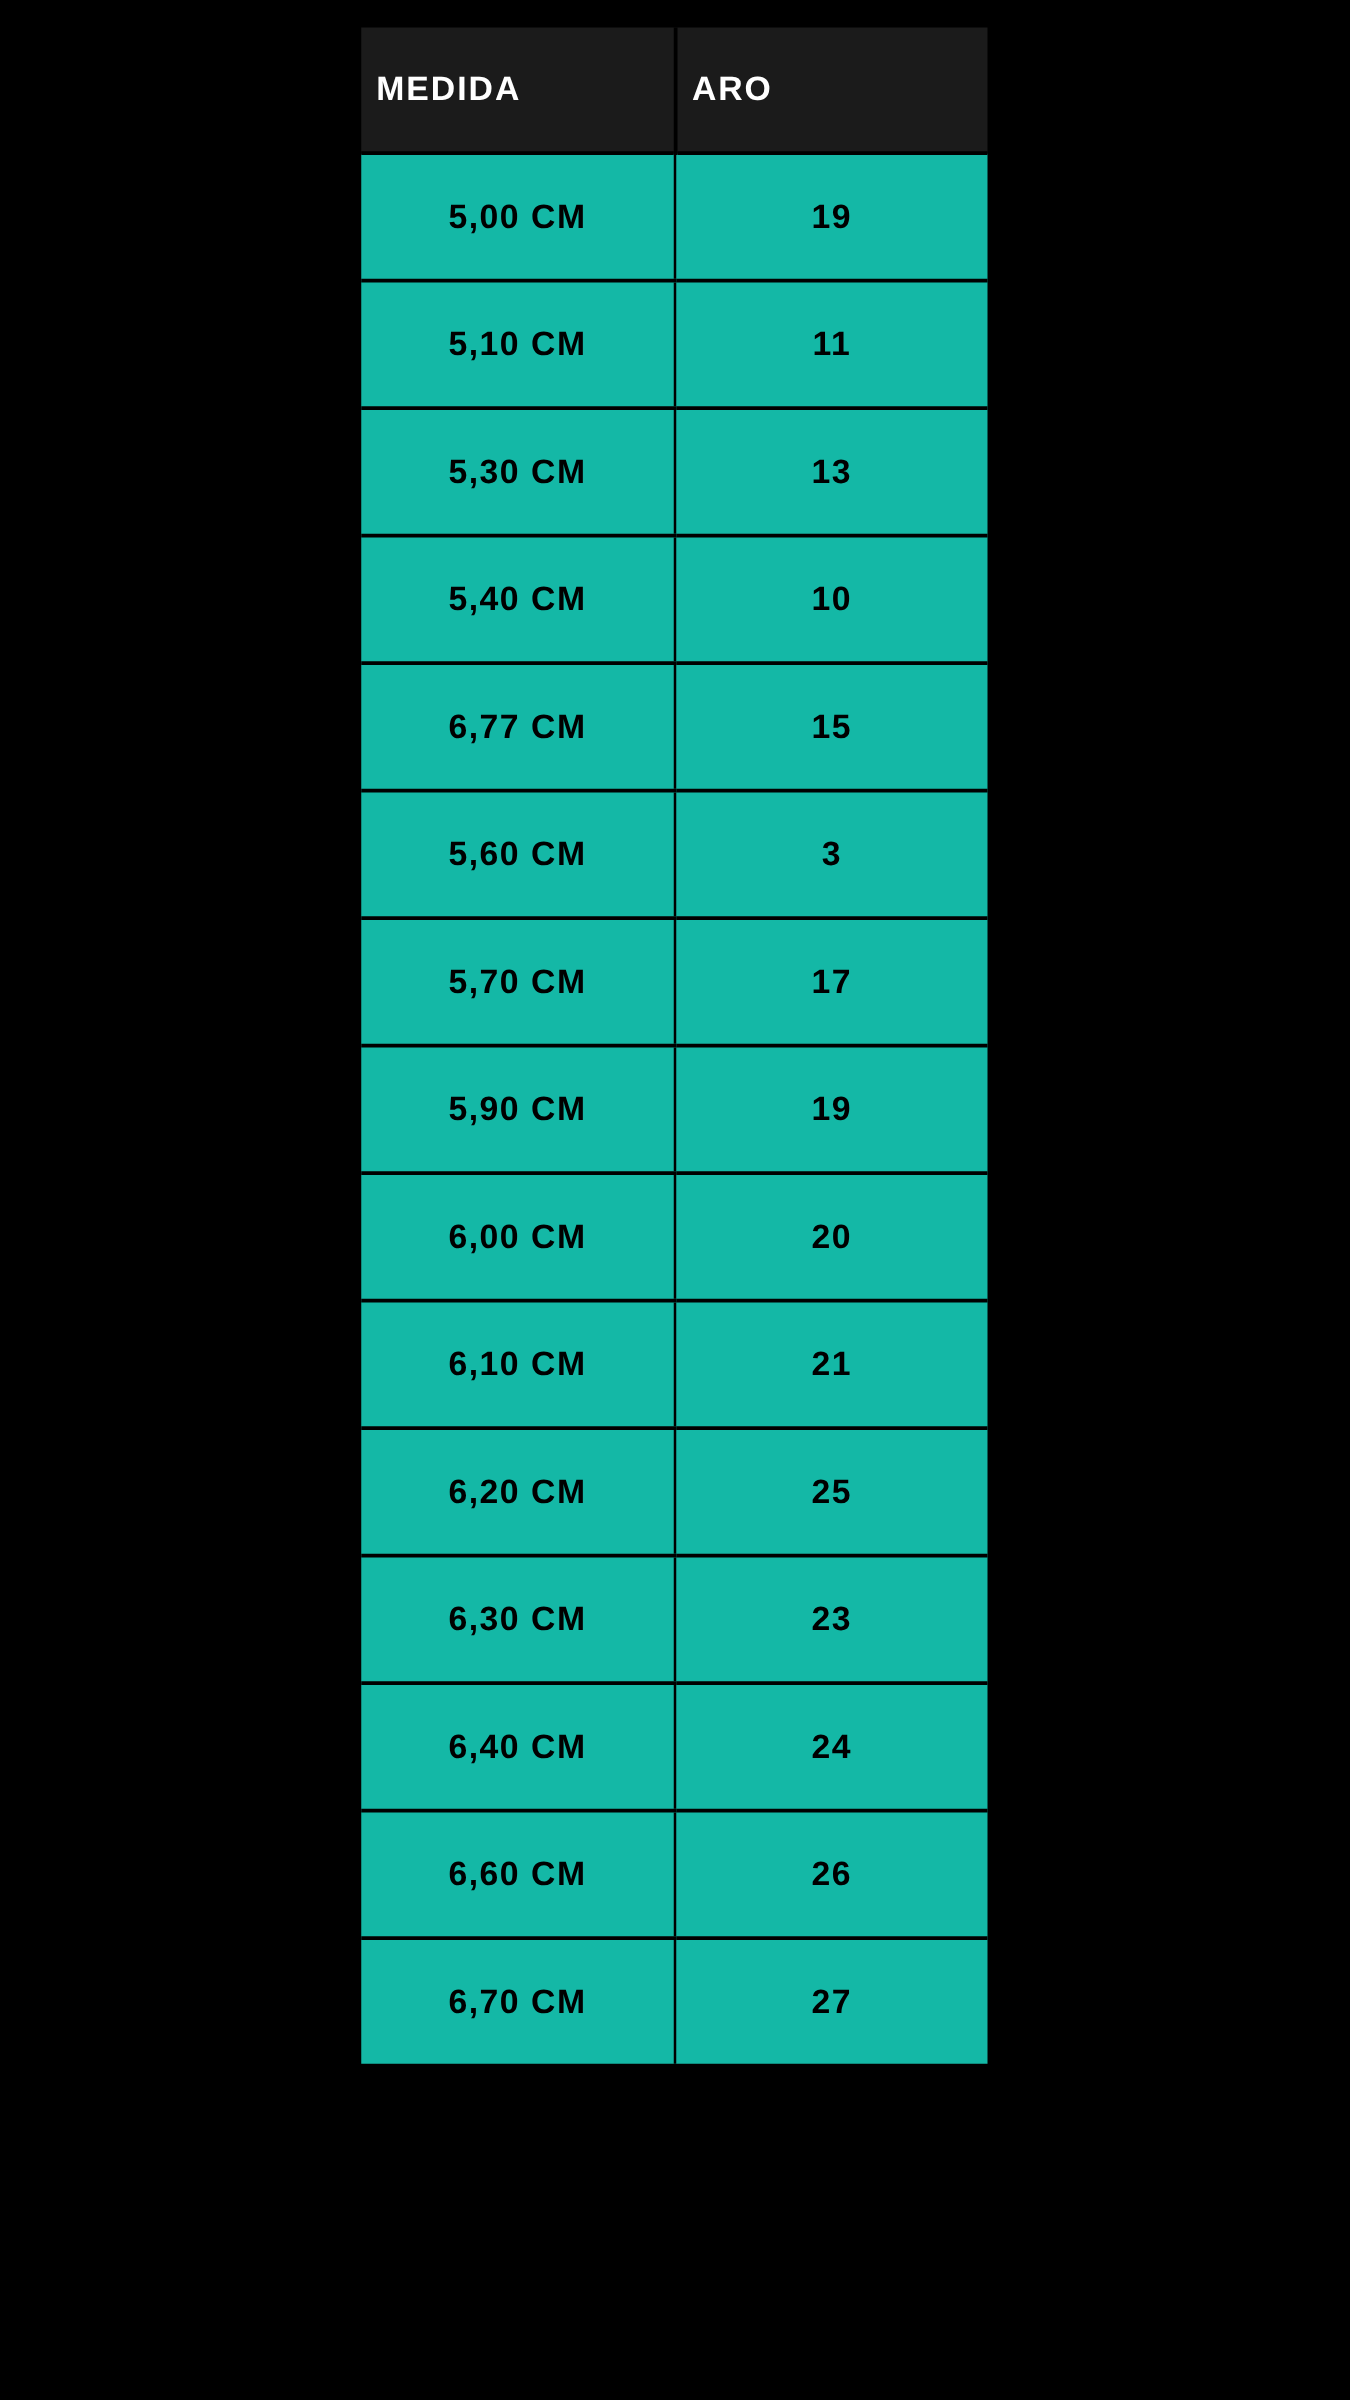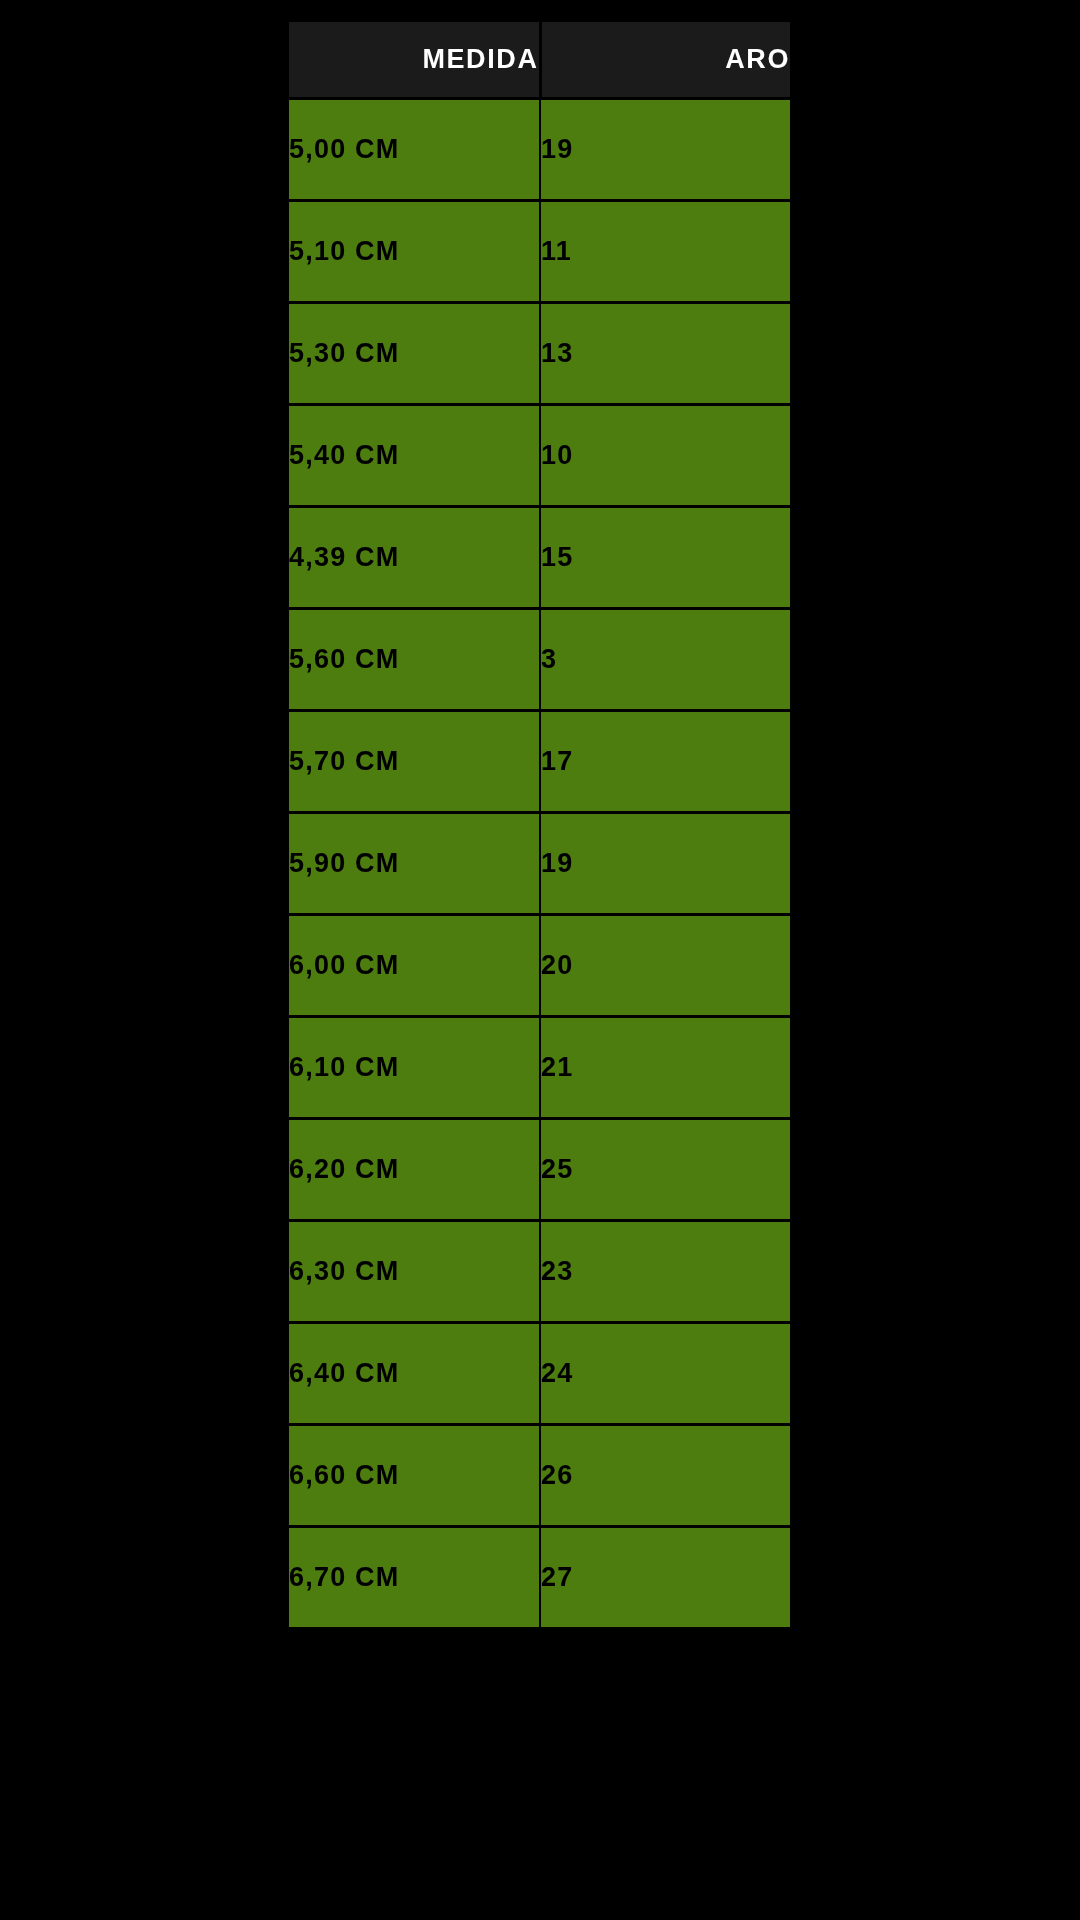--- a/index.html
+++ b/index.html
@@ -35,37 +35,38 @@
   #size-chart col.col-medida { width: 251px; }
   #size-chart col.col-aro    { width: 250px; }
 
   
   #size-chart thead th {
     background: #1b1b1b;
     color: #ffffff;
     font-size: 27px;
     font-weight: bold;
     letter-spacing: 1.6px;
-    text-align: right;
+    text-align: left;
     height: 75px;
-    padding: 0;
+    padding: 12px;
     border: none;
     vertical-align: middle;
   }
   #size-chart thead th.th-medida {
     border-right: 3px solid #000000;
   }
 
   
   #size-chart tbody td {
-    background: #4d7c0f;
+    background: #14b8a6;
     color: #000000;
     font-size: 27px;
     font-weight: bold;
     letter-spacing: 1.2px;
+    text-align: center;
     height: 99px;
     padding: 0;
     vertical-align: middle;
     border-top: 3px solid #000000;
   }
   #size-chart tbody td.td-medida {
     border-right: 2px solid #000000;
   }
   #size-chart tbody tr:first-child td {
     border-top: 3px solid #000000;
@@ -99,21 +100,21 @@
         </tr>
         <tr>
           <td class="td-medida">5,30 CM</td>
           <td class="td-aro">13</td>
         </tr>
         <tr>
           <td class="td-medida">5,40 CM</td>
           <td class="td-aro">10</td>
         </tr>
         <tr>
-          <td class="td-medida">4,39 CM</td>
+          <td class="td-medida">6,77 CM</td>
           <td class="td-aro">15</td>
         </tr>
         <tr>
           <td class="td-medida">5,60 CM</td>
           <td class="td-aro">3</td>
         </tr>
         <tr>
           <td class="td-medida">5,70 CM</td>
           <td class="td-aro">17</td>
         </tr>

